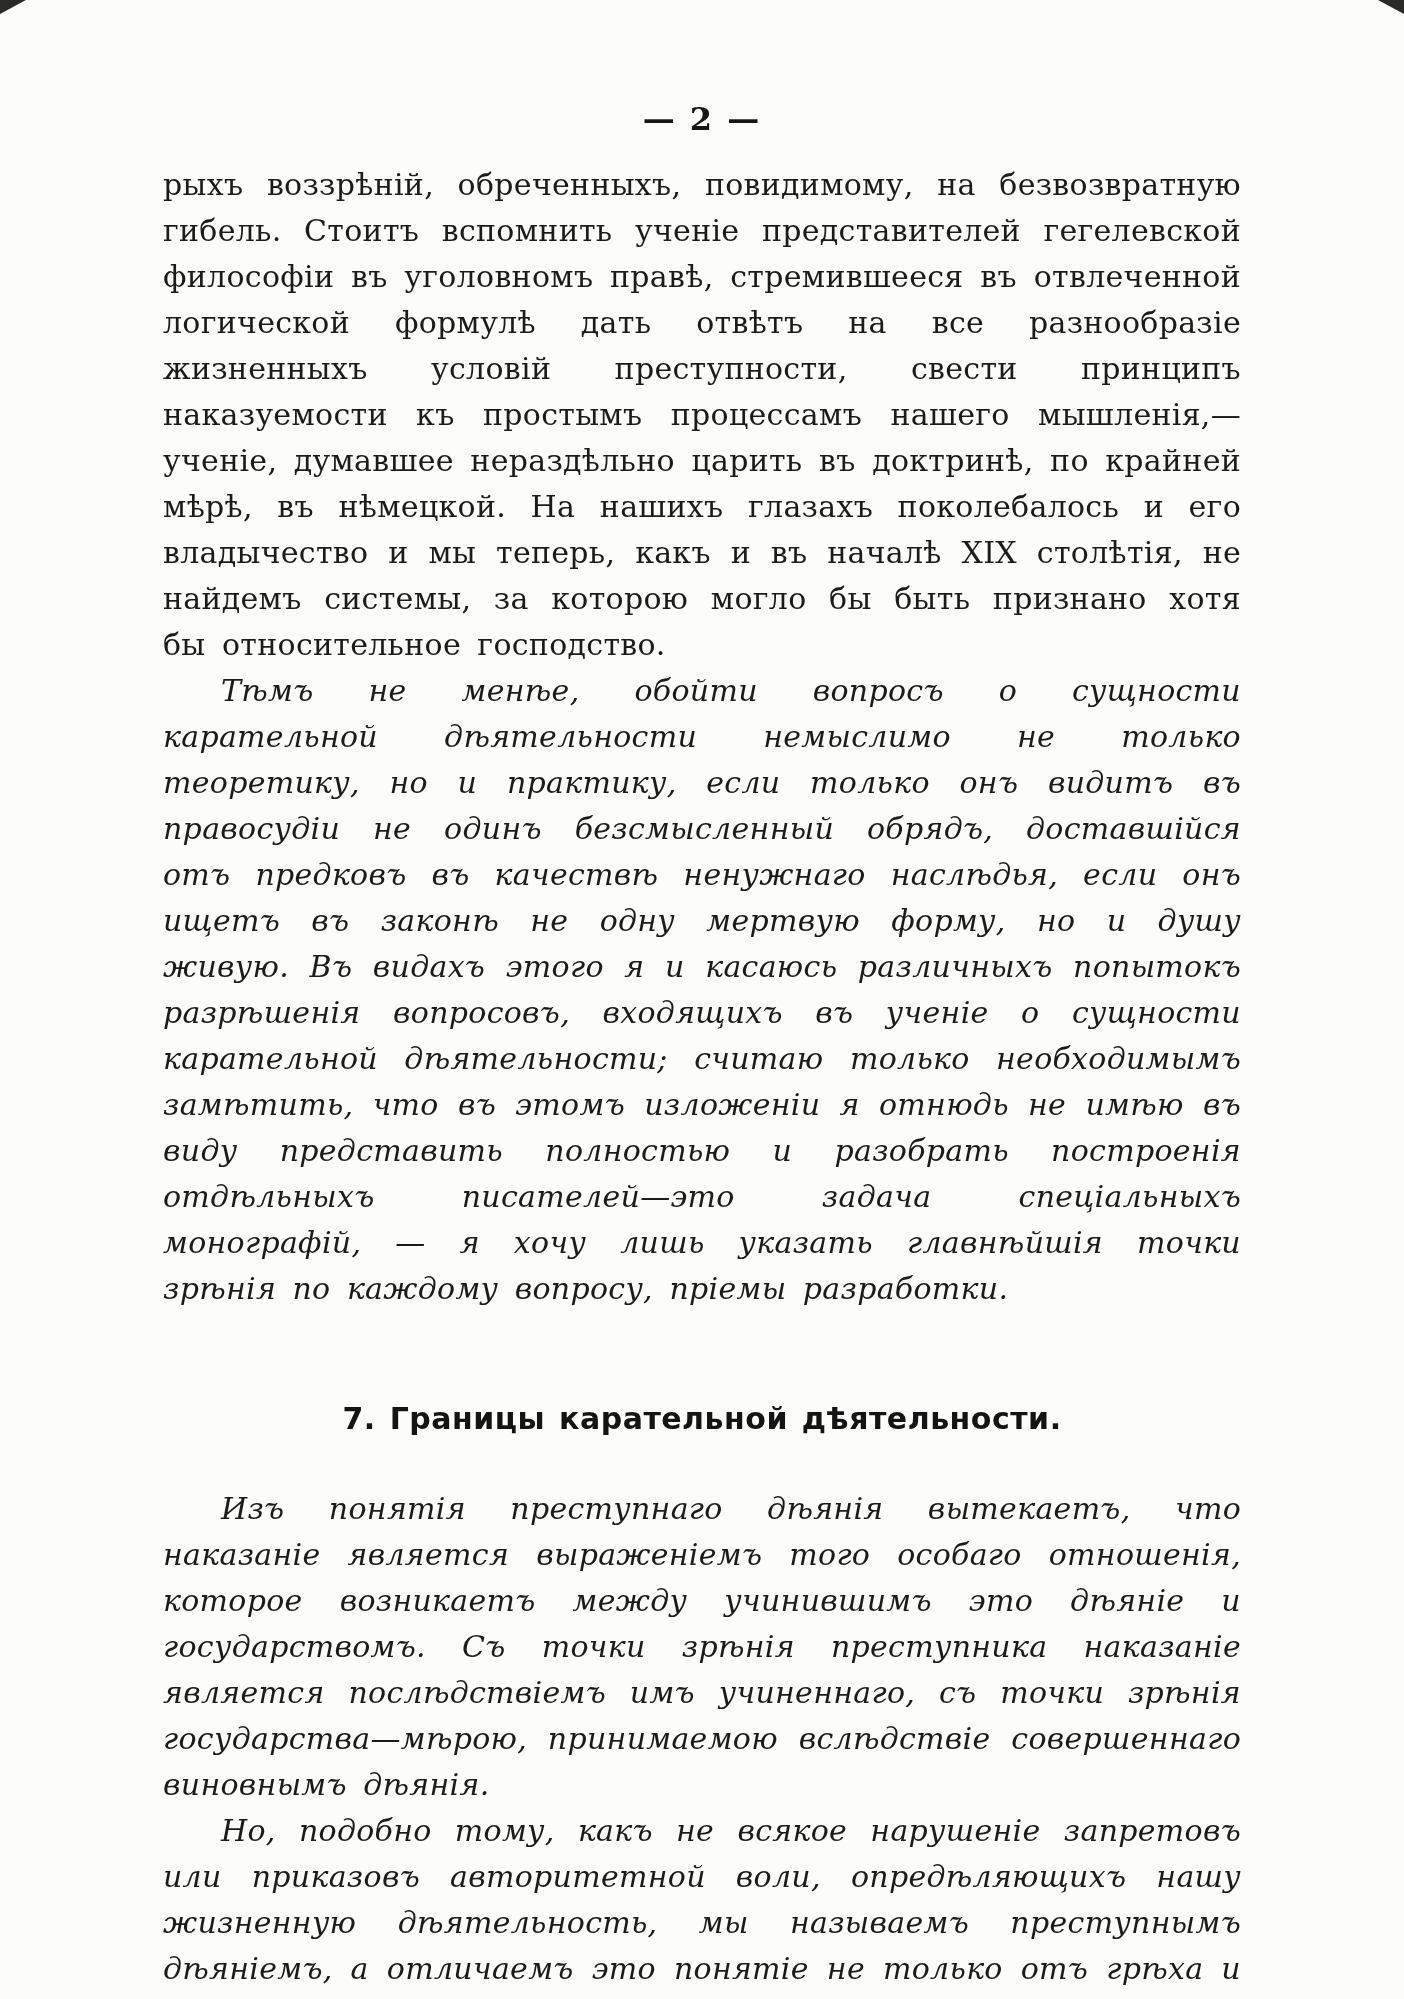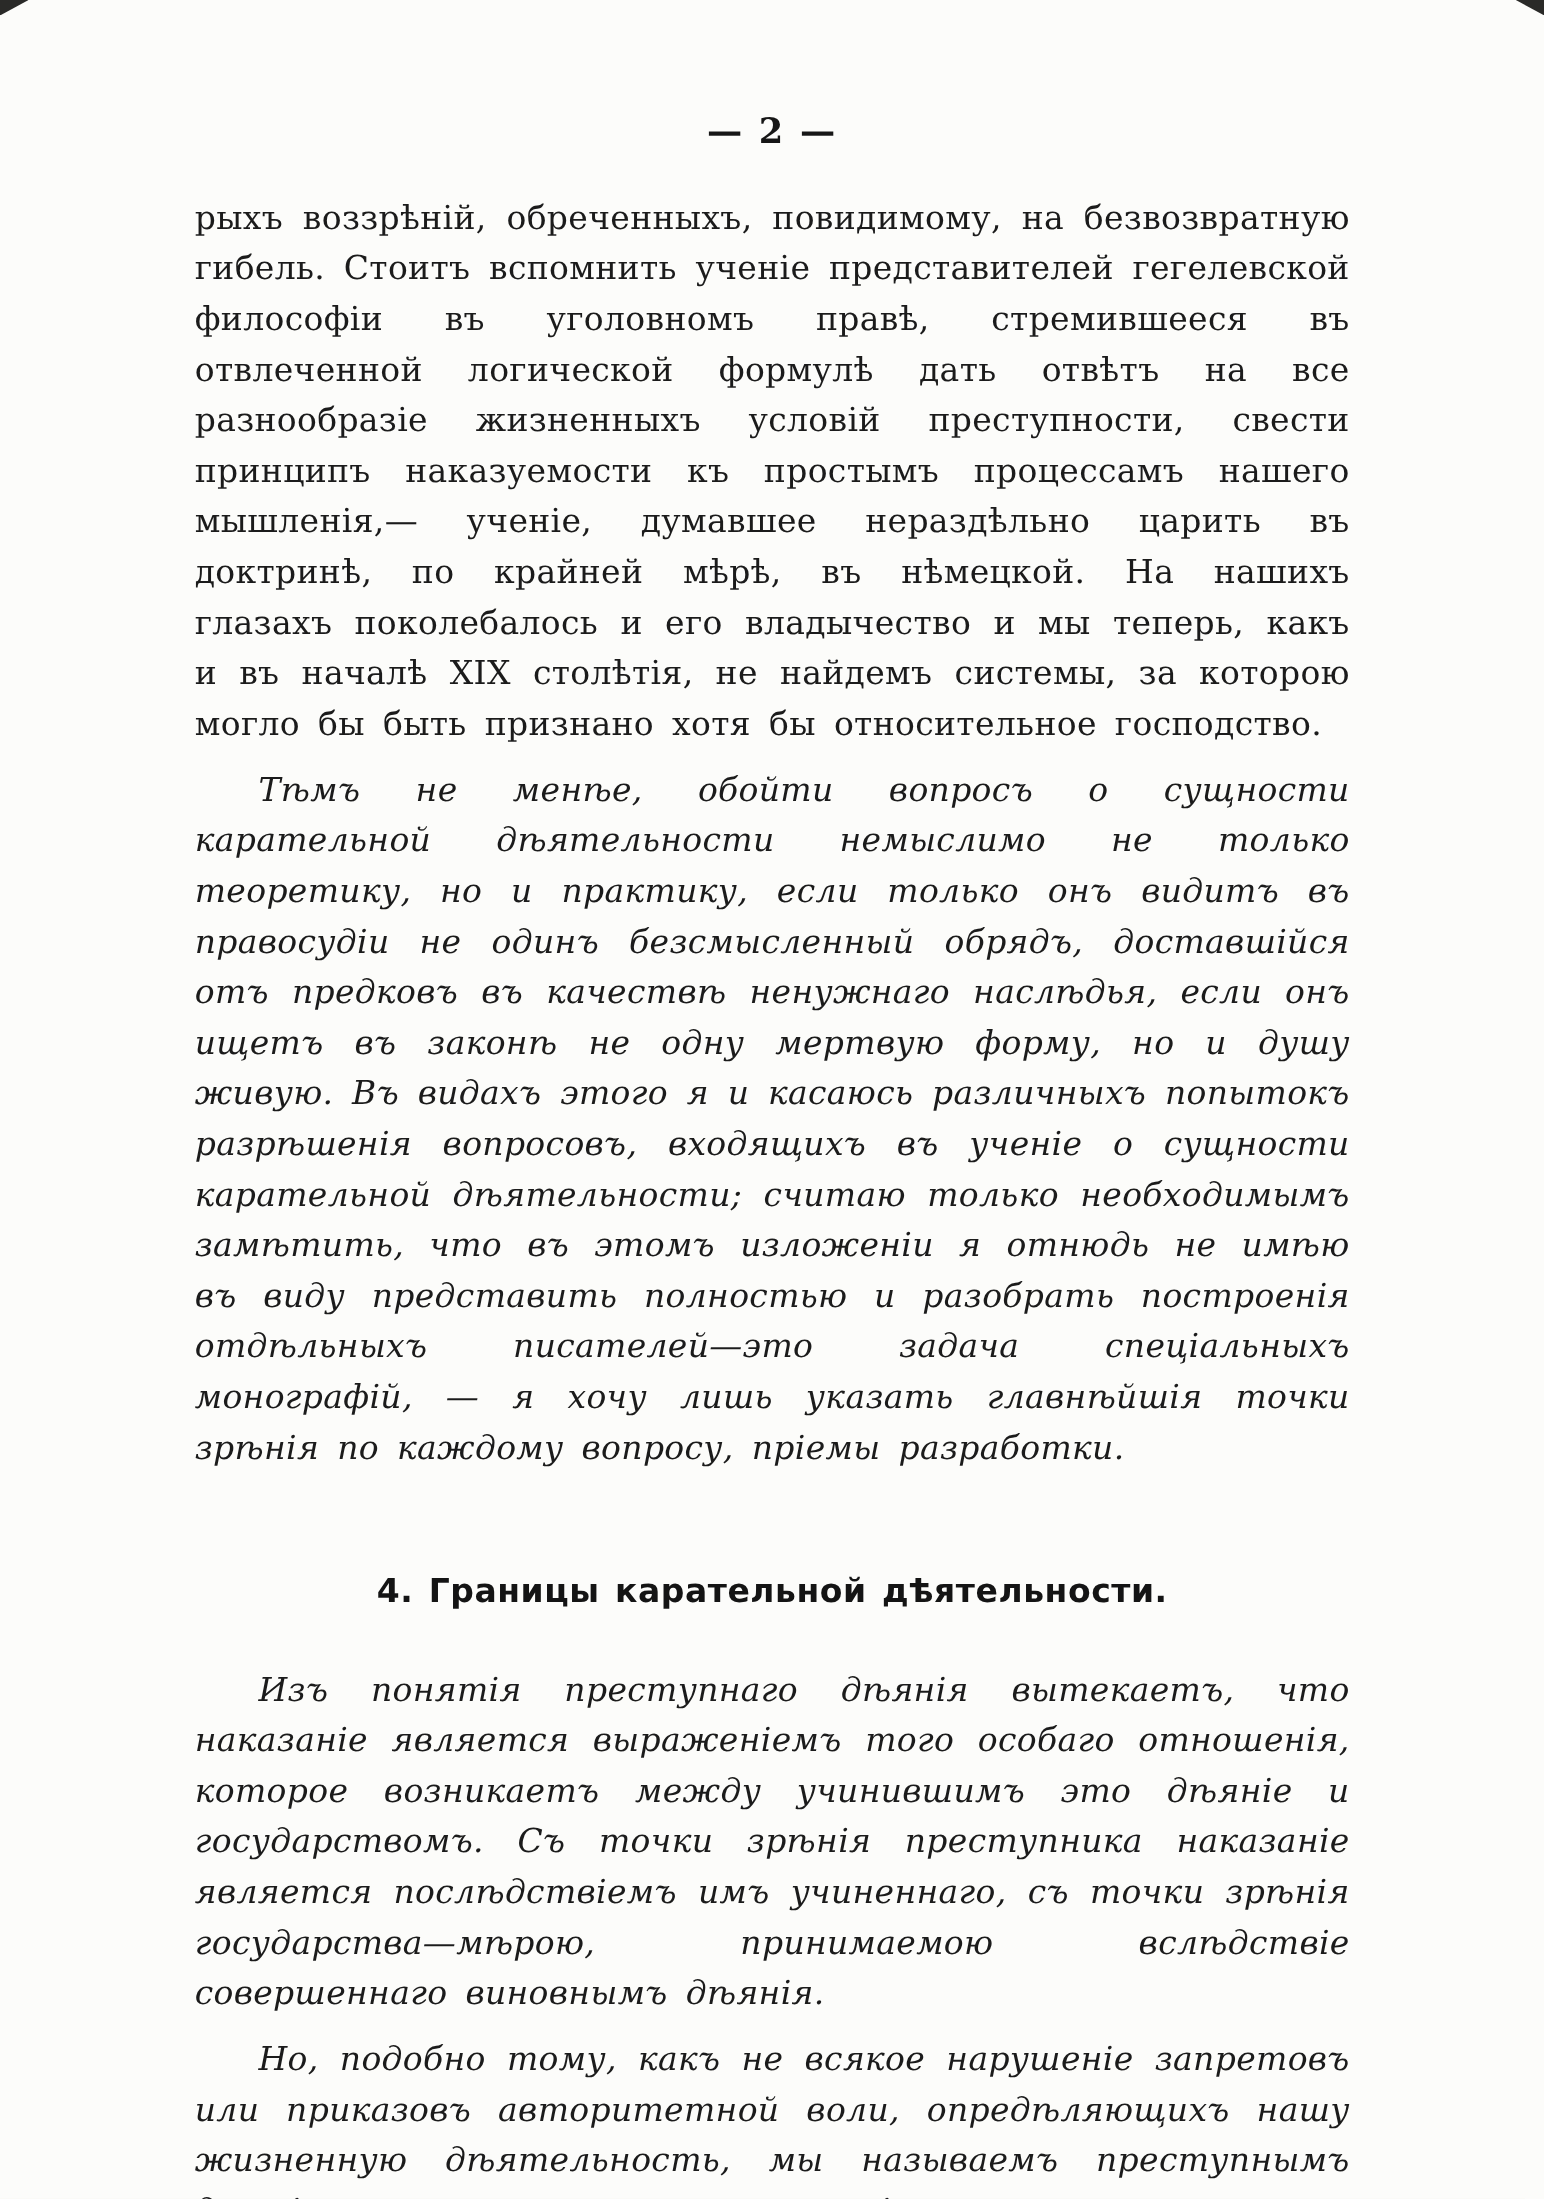--- a/index.html
+++ b/index.html
@@ -48,21 +48,21 @@
     left: 163px;
     width: 1078px;
     font-size: 30px;
     line-height: 46px;
     text-align: justify;
     word-spacing: 0.22em;
     letter-spacing: 0.3px;
   }
 
   p.body-par {
-    margin: 14px;
+    margin: 0;
     padding: 0;
   }
   p.body-par.indent {
     text-indent: 58px;
     font-style: italic;
   }
 
   .section-heading {
     margin: 84px 0 44px 0;
     text-align: center;
@@ -83,21 +83,21 @@
   <div class="corner-mark right"></div>
 
   <div class="page-number">— 2 —</div>
 
   <div class="text-block">
 
     <p class="body-par">рыхъ воззрѣній, обреченныхъ, повидимому, на безвозвратную гибель. Стоитъ вспомнить ученіе представителей гегелевской философіи въ уголовномъ правѣ, стремившееся въ отвлеченной логической формулѣ дать отвѣтъ на все разнообразіе жизненныхъ условій преступности, свести принципъ наказуемости къ простымъ процессамъ нашего мышленія,— ученіе, думавшее нераздѣльно царить въ доктринѣ, по крайней мѣрѣ, въ нѣмецкой. На нашихъ глазахъ поколебалось и его владычество и мы теперь, какъ и въ началѣ XIX столѣтія, не найдемъ системы, за которою могло бы быть признано хотя бы относительное господство.</p>
 
     <p class="body-par indent">Тѣмъ не менѣе, обойти вопросъ о сущности карательной дѣятельности немыслимо не только теоретику, но и практику, если только онъ видитъ въ правосудіи не одинъ безсмысленный обрядъ, доставшійся отъ предковъ въ качествѣ ненужнаго наслѣдья, если онъ ищетъ въ законѣ не одну мертвую форму, но и душу живую. Въ видахъ этого я и касаюсь различныхъ попытокъ разрѣшенія вопросовъ, входящихъ въ ученіе о сущности карательной дѣятельности; считаю только необходимымъ замѣтить, что въ этомъ изложеніи я отнюдь не имѣю въ виду представить полностью и разобрать построенія отдѣльныхъ писателей—это задача спеціальныхъ монографій, — я хочу лишь указать главнѣйшія точки зрѣнія по каждому вопросу, пріемы разработки.</p>
 
-    <h2 class="section-heading">4. Границы карательной дѣятельности.</h2>
+    <h2 class="section-heading">7. Границы карательной дѣятельности.</h2>
 
     <p class="body-par indent">Изъ понятія преступнаго дѣянія вытекаетъ, что наказаніе является выраженіемъ того особаго отношенія, которое возникаетъ между учинившимъ это дѣяніе и государствомъ. Съ точки зрѣнія преступника наказаніе является послѣдствіемъ имъ учиненнаго, съ точки зрѣнія государства—мѣрою, принимаемою вслѣдствіе совершеннаго виновнымъ дѣянія.</p>
 
     <p class="body-par indent">Но, подобно тому, какъ не всякое нарушеніе запретовъ или приказовъ авторитетной воли, опредѣляющихъ нашу жизненную дѣятельность, мы называемъ преступнымъ дѣяніемъ, а отличаемъ это понятіе не только отъ грѣха и безнравственности, но и отъ неправды въ обширномъ смыслѣ, такъ и ближайшее разсмотрѣніе, съ точки зрѣнія жизни и закона, того, что сопровождаетъ совершившееся преступное дѣяніе, указываетъ намъ, что далеко не всѣ его послѣдствія, не все то, что испытываетъ преступникъ вслѣдствіе учиненнаго имъ дѣянія или, какъ говорили прежніе нѣмецкіе криминалисты, не всякое «der Uebelthat folgende Uebel», даже далеко не всѣ мѣры, принимаемыя государствомъ по поводу</p>
 
   </div>
 
 </div>
 
 </body></html>

